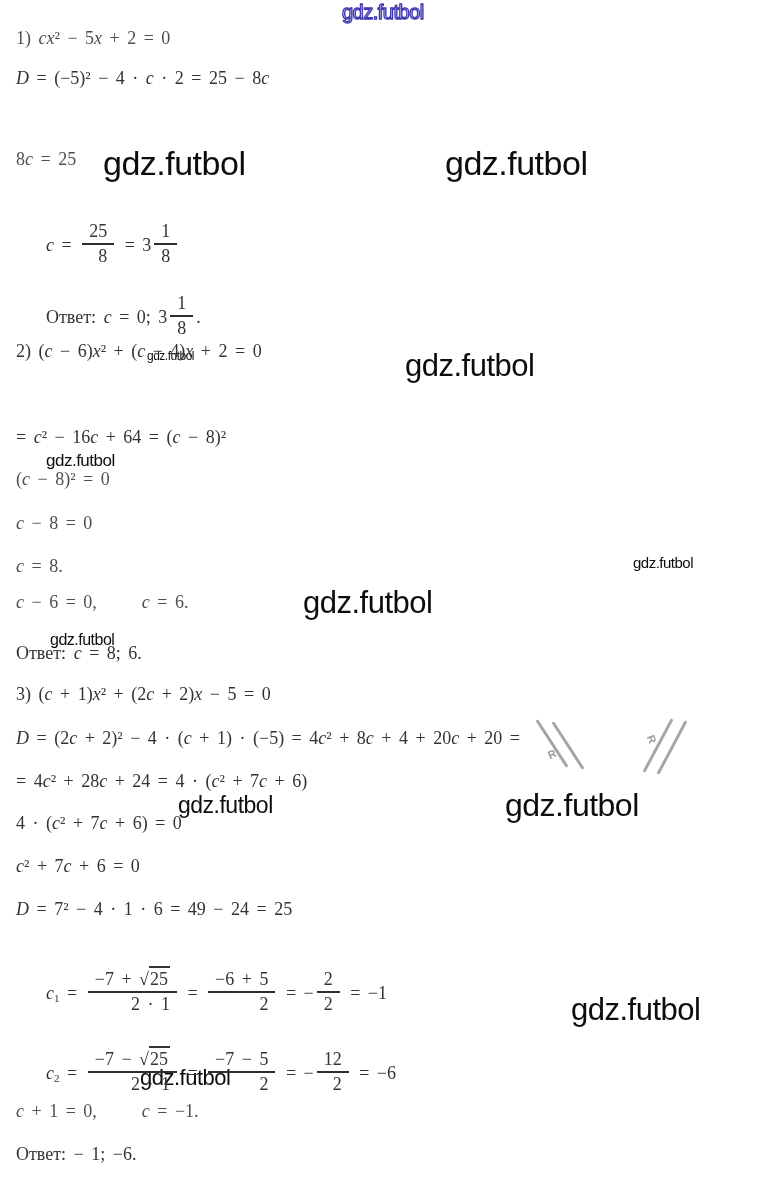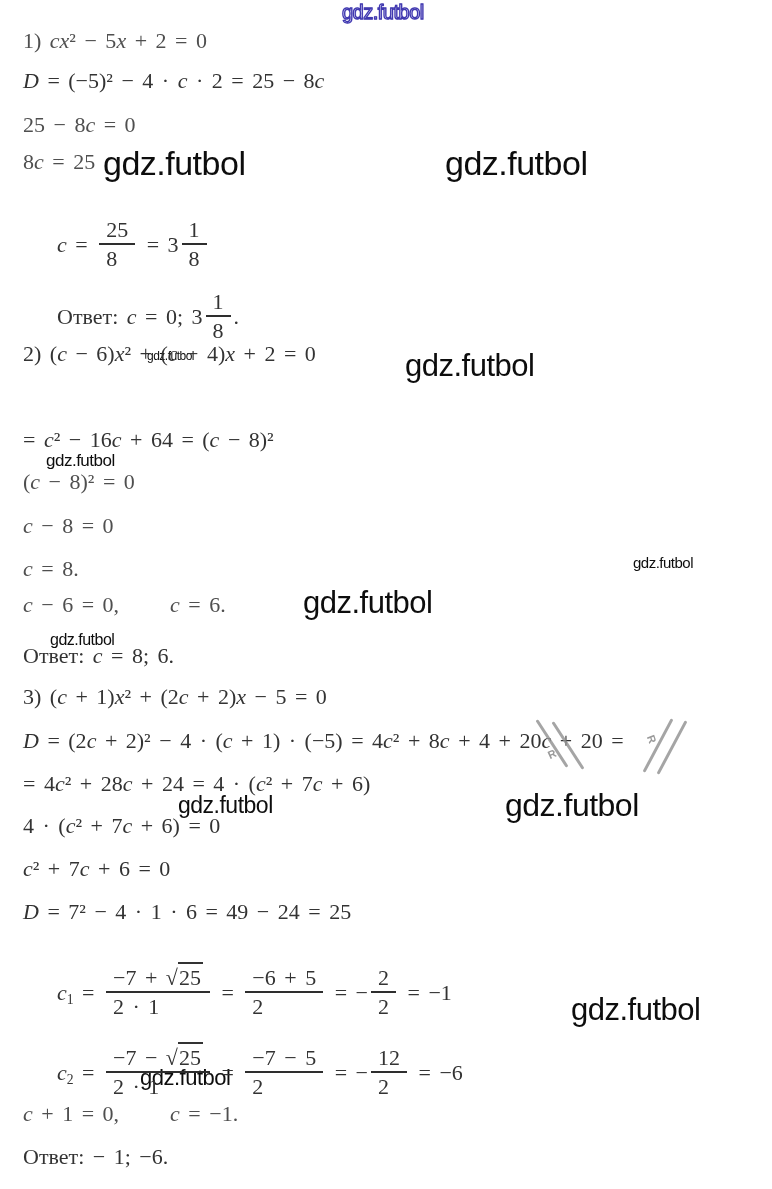--- a/index.html
+++ b/index.html
@@ -3,28 +3,28 @@
 <meta charset="utf-8">
 <style>
   html,body { margin:0; padding:0; background:#e8e8e8; }
   .page {
     position:relative; width:772px; height:1189px;
     background:#ffffff; overflow:hidden;
     font-family:"Liberation Serif","DejaVu Serif",serif;
     color:#333333;
   }
   .mline {
-    position:absolute; left:23px; white-space:pre;
-    font-size:22px; line-height:1.15; word-spacing:3px;
+    position:absolute; left:16px; white-space:pre;
+    font-size:18px; line-height:1.15; word-spacing:3px;
   }
   .mline i { font-style:italic; }
   .light { color:#4f4f4f; }
   
-  .frac { display:inline-block; vertical-align:middle; text-align:left;
-          margin:0 3px; transform:translateY(-3px); }
+  .frac { display:inline-block; vertical-align:middle; text-align:right;
+          margin:8px 3px; transform:translateY(-3px); }
   .frac .fn { display:block; padding:0 7px 2px; border-bottom:2.5px solid #2e2e2e; line-height:1.05; }
   .frac .fd { display:block; padding:2px 7px 0; line-height:1.05; }
   
   .sqrt { white-space:nowrap; }
   .sqrt .rad { border-top:2px solid currentColor; padding:1px 2px 0 1px; }
   .sub { font-size:0.62em; vertical-align:-0.28em; font-style:normal; }
   
   .wm { position:absolute; font-family:"Liberation Sans","DejaVu Sans",sans-serif;
         font-weight:400; color:#0d0d0d; line-height:1; letter-spacing:-0.5px; white-space:pre; }
   .wm-top { color:#f4f4ff; -webkit-text-stroke:1.3px #4038b0; text-shadow:0 0 1px #4038b0, 0 0 1px #4038b0; }
@@ -47,21 +47,20 @@
   <div class="wm" style="left:633px; top:555px; font-size:15px;">gdz.futbol</div>
   <div class="wm" style="left:303px; top:587px; font-size:31px;">gdz.futbol</div>
   <div class="wm" style="left:50px; top:632px; font-size:16px;">gdz.futbol</div>
   <div class="wm" style="left:178px; top:794px; font-size:23px;">gdz.futbol</div>
   <div class="wm" style="left:505px; top:789px; font-size:32px;">gdz.futbol</div>
   <div class="wm" style="left:571px; top:994px; font-size:31px;">gdz.futbol</div>
   <div class="wm" style="left:140px; top:1067px; font-size:22px;">gdz.futbol</div>
 
   <div class="mline light" style="top:28px">1) <i>cx</i>² − 5<i>x</i> + 2 = 0</div>
   <div class="mline" style="top:68px"><i>D</i> = (−5)² − 4 · <i>c</i> · 2 = 25 − 8<i>c</i></div>
-  <div class="mline light" style="top:112px">25 − 8<i>c</i> = 0</div>
   <div class="mline light" style="top:149px">8<i>c</i> = 25</div>
 
   <div class="mline" style="top:196px">
     <span><i>c</i> = </span><span class="frac"><span class="fn">25</span><span class="fd">8</span></span><span> = 3</span><span class="frac"><span class="fn">1</span><span class="fd">8</span></span>
   </div>
 
   <div class="mline" style="top:268px">
     <span>Ответ: <i>c</i> = 0; 3</span><span class="frac"><span class="fn">1</span><span class="fd">8</span></span><span>.</span>
   </div>
 

